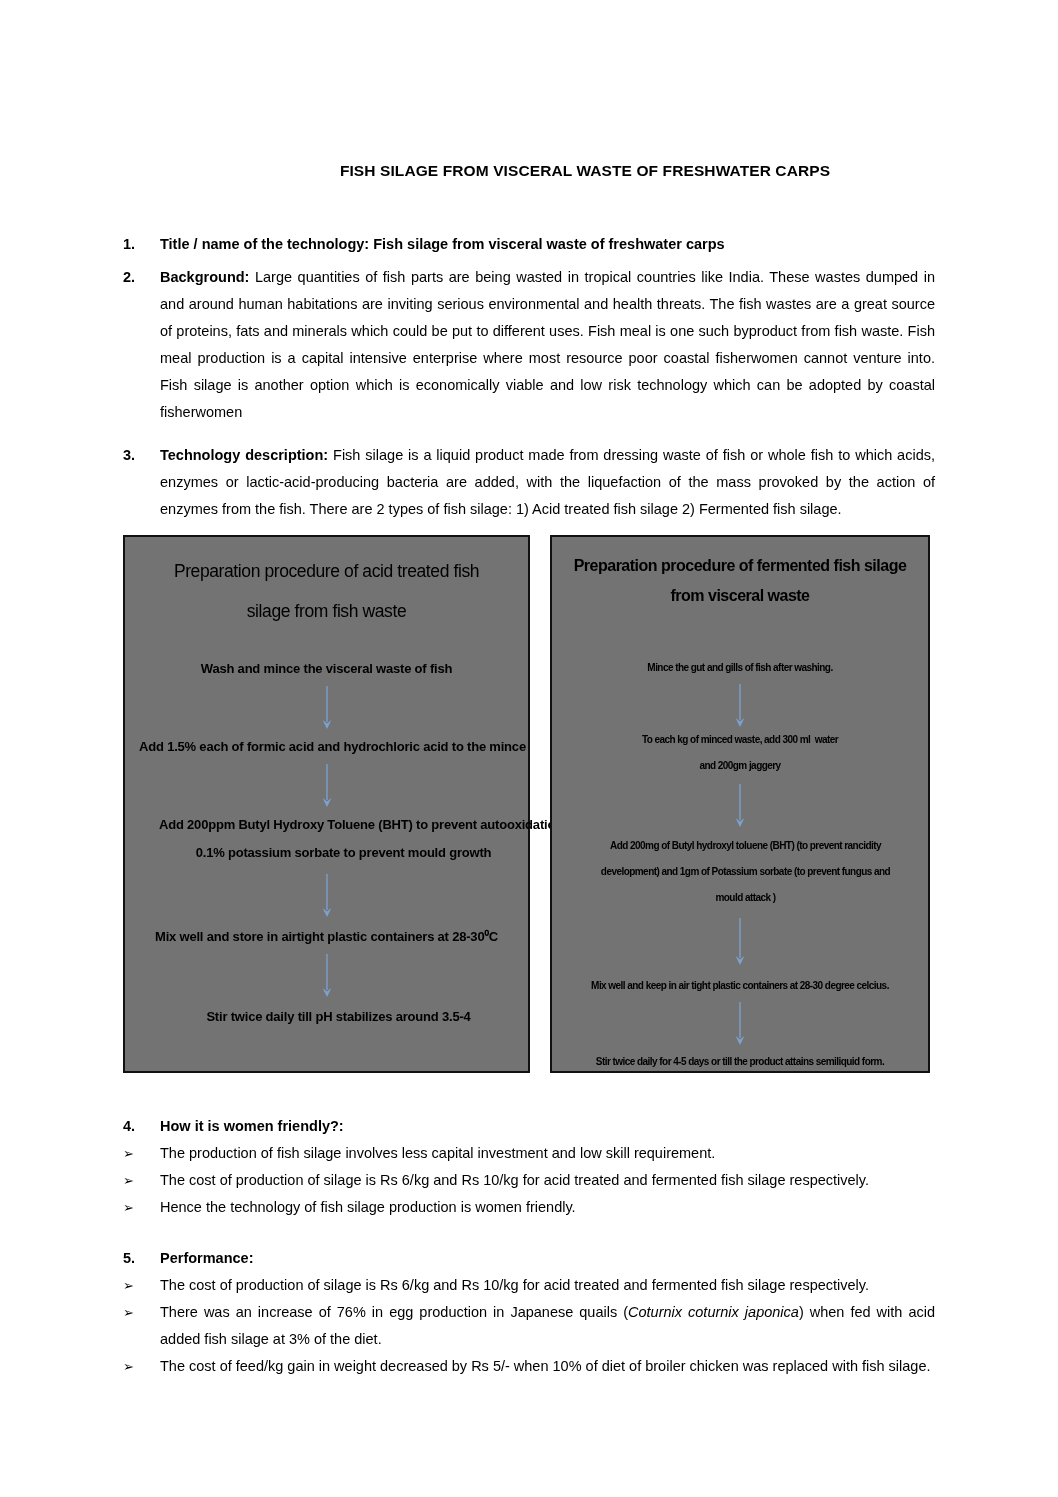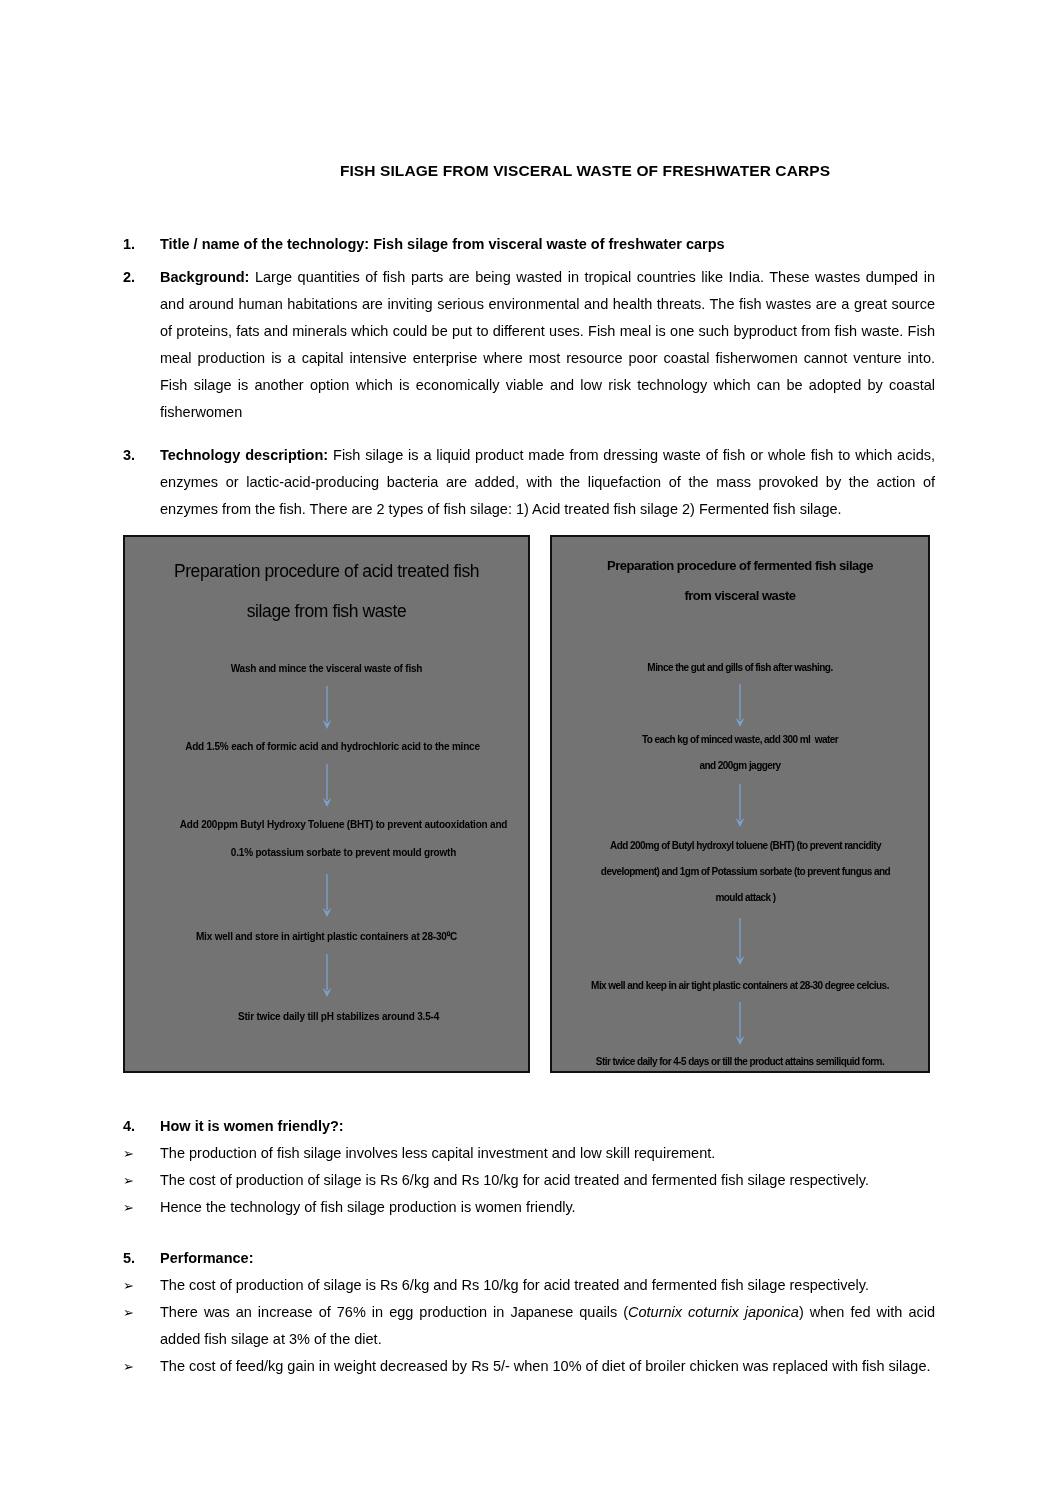--- a/index.html
+++ b/index.html
@@ -35,25 +35,25 @@
   .fc-row { display:flex; gap:20px; margin-top:12px; }
   .fc-box { border:2px solid #111; height:538px; background:#737373; }
   .fc-box.left  { width:407px; }
   .fc-box.right { width:380px; }
 
   .fc-title { text-align:center; white-space:pre-line; }
   .left .fc-title {
     margin-top:14px; font-size:17.5px; line-height:40px; letter-spacing:-0.4px; font-weight:normal;
   }
   .right .fc-title {
-    margin-top:14px; font-size:13px; line-height:30px; letter-spacing:-0.5px; font-weight:bold;
+    margin-top:14px; font-size:16px; line-height:30px; letter-spacing:-0.5px; font-weight:bold;
   }
 
   .fc-step { font-weight:bold; text-align:center; white-space:pre; overflow:visible; }
-  .left  .fc-step { font-size:10px; letter-spacing:-0.2px; line-height:28px; }
+  .left  .fc-step { font-size:13px; letter-spacing:-0.2px; line-height:28px; }
   .right .fc-step { font-size:10px;  letter-spacing:-0.55px; line-height:26px; }
 
   .fc-arrow { display:block; margin:0 auto; width:16px; height:44px; color:#7ba3d0; }
   .left  .fc-arrow.a1 { margin-top:2px; }
   .left  .fc-arrow.a2 { margin-top:2px; }
   .left  .fc-arrow.a3 { margin-top:6px; }
   .left  .fc-arrow.a4 { margin-top:2px; }
   .left  .s1 { margin-top:24px; }
   .left  .s2 { margin-top:4px;padding-left:12px; }
   .left  .s3 { margin-top:4px;padding-left:34px; }

